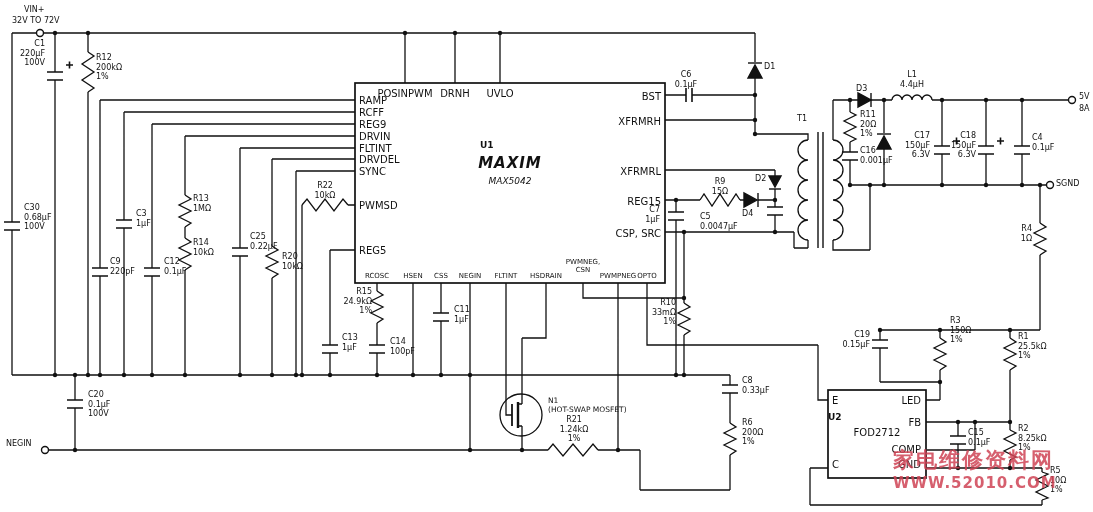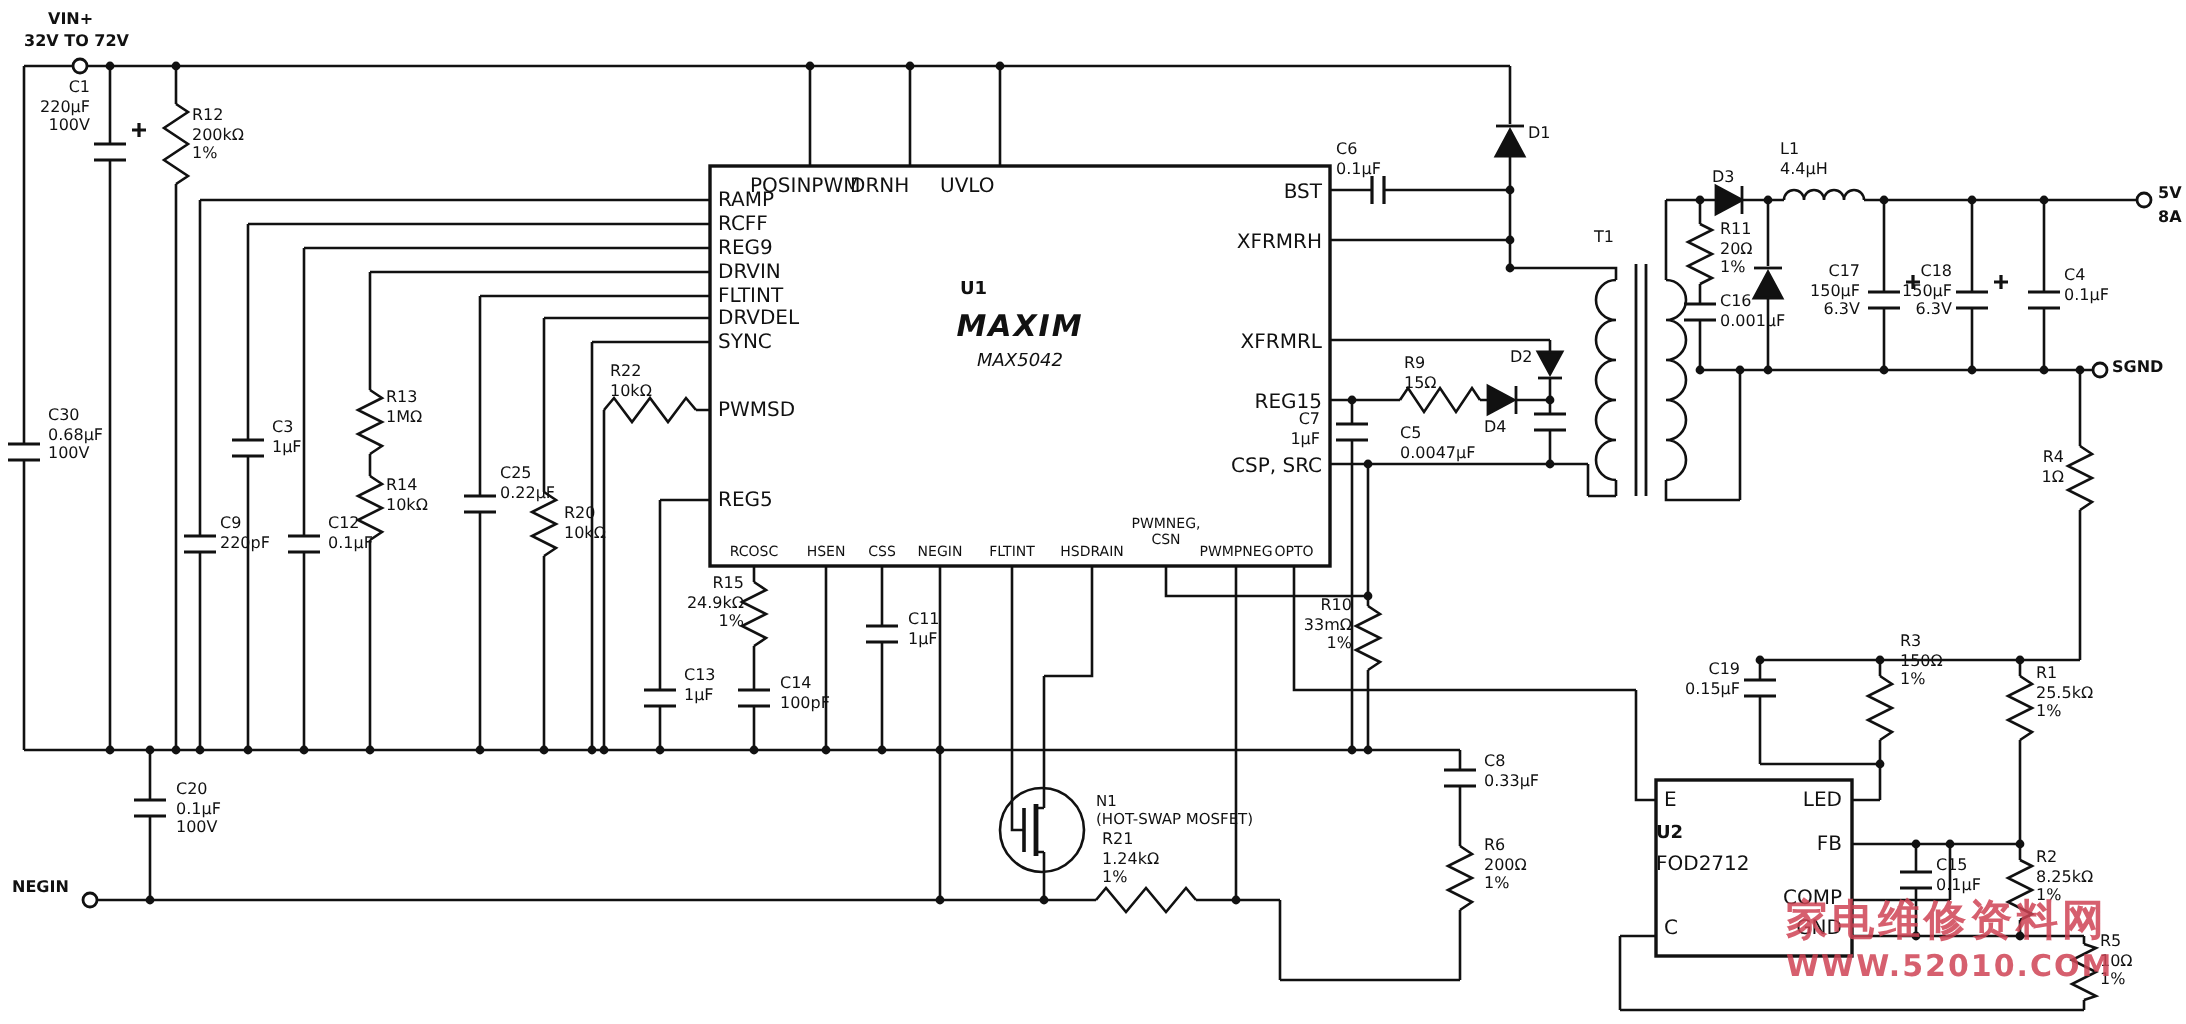--- a/index.html
+++ b/index.html
@@ -2,26 +2,26 @@
 <html><head>
 <meta charset="utf-8">
 <style>
   html,body{margin:0;padding:0;background:#fff;}
   #page{position:relative;width:1093px;height:512px;background:#fff;overflow:hidden;
         font-family:"DejaVu Sans",sans-serif;}
   svg{position:absolute;left:0;top:0;}
   .lbl{position:absolute;font-size:8px;line-height:1.2;color:#111;white-space:nowrap;}
   .pin{position:absolute;font-size:10px;color:#111;white-space:nowrap;}
   .pinb{position:absolute;font-size:7px;color:#111;white-space:nowrap;text-align:center;line-height:1.15;}
-  .c{}
+  .c{text-align:center;}
   .r{text-align:right;}
   .chipref{position:absolute;font-size:9px;font-weight:bold;color:#111;}
   .logo{position:absolute;font-size:15px;font-weight:bold;font-style:italic;letter-spacing:1px;color:#111;text-align:center;}
   .part{position:absolute;font-size:9px;font-style:italic;color:#111;text-align:center;}
-  .term{position:absolute;font-size:8px;font-weight:bold;color:#111;white-space:nowrap;}
+  .term{position:absolute;font-size:8px;font-weight:normal;color:#111;white-space:nowrap;}
   .wm1{position:absolute;font-size:21px;font-weight:bold;color:#cf4455;letter-spacing:2px;opacity:.85;}
   .wm2{position:absolute;font-size:15px;font-weight:bold;color:#cf4455;letter-spacing:1px;opacity:.85;}
 </style>
 </head>
 <body>
 
 <div id="page">
 
 <svg width="1093" height="512" viewBox="0 0 1093 512">
   <g fill="none" stroke="#111" stroke-width="1.3">

